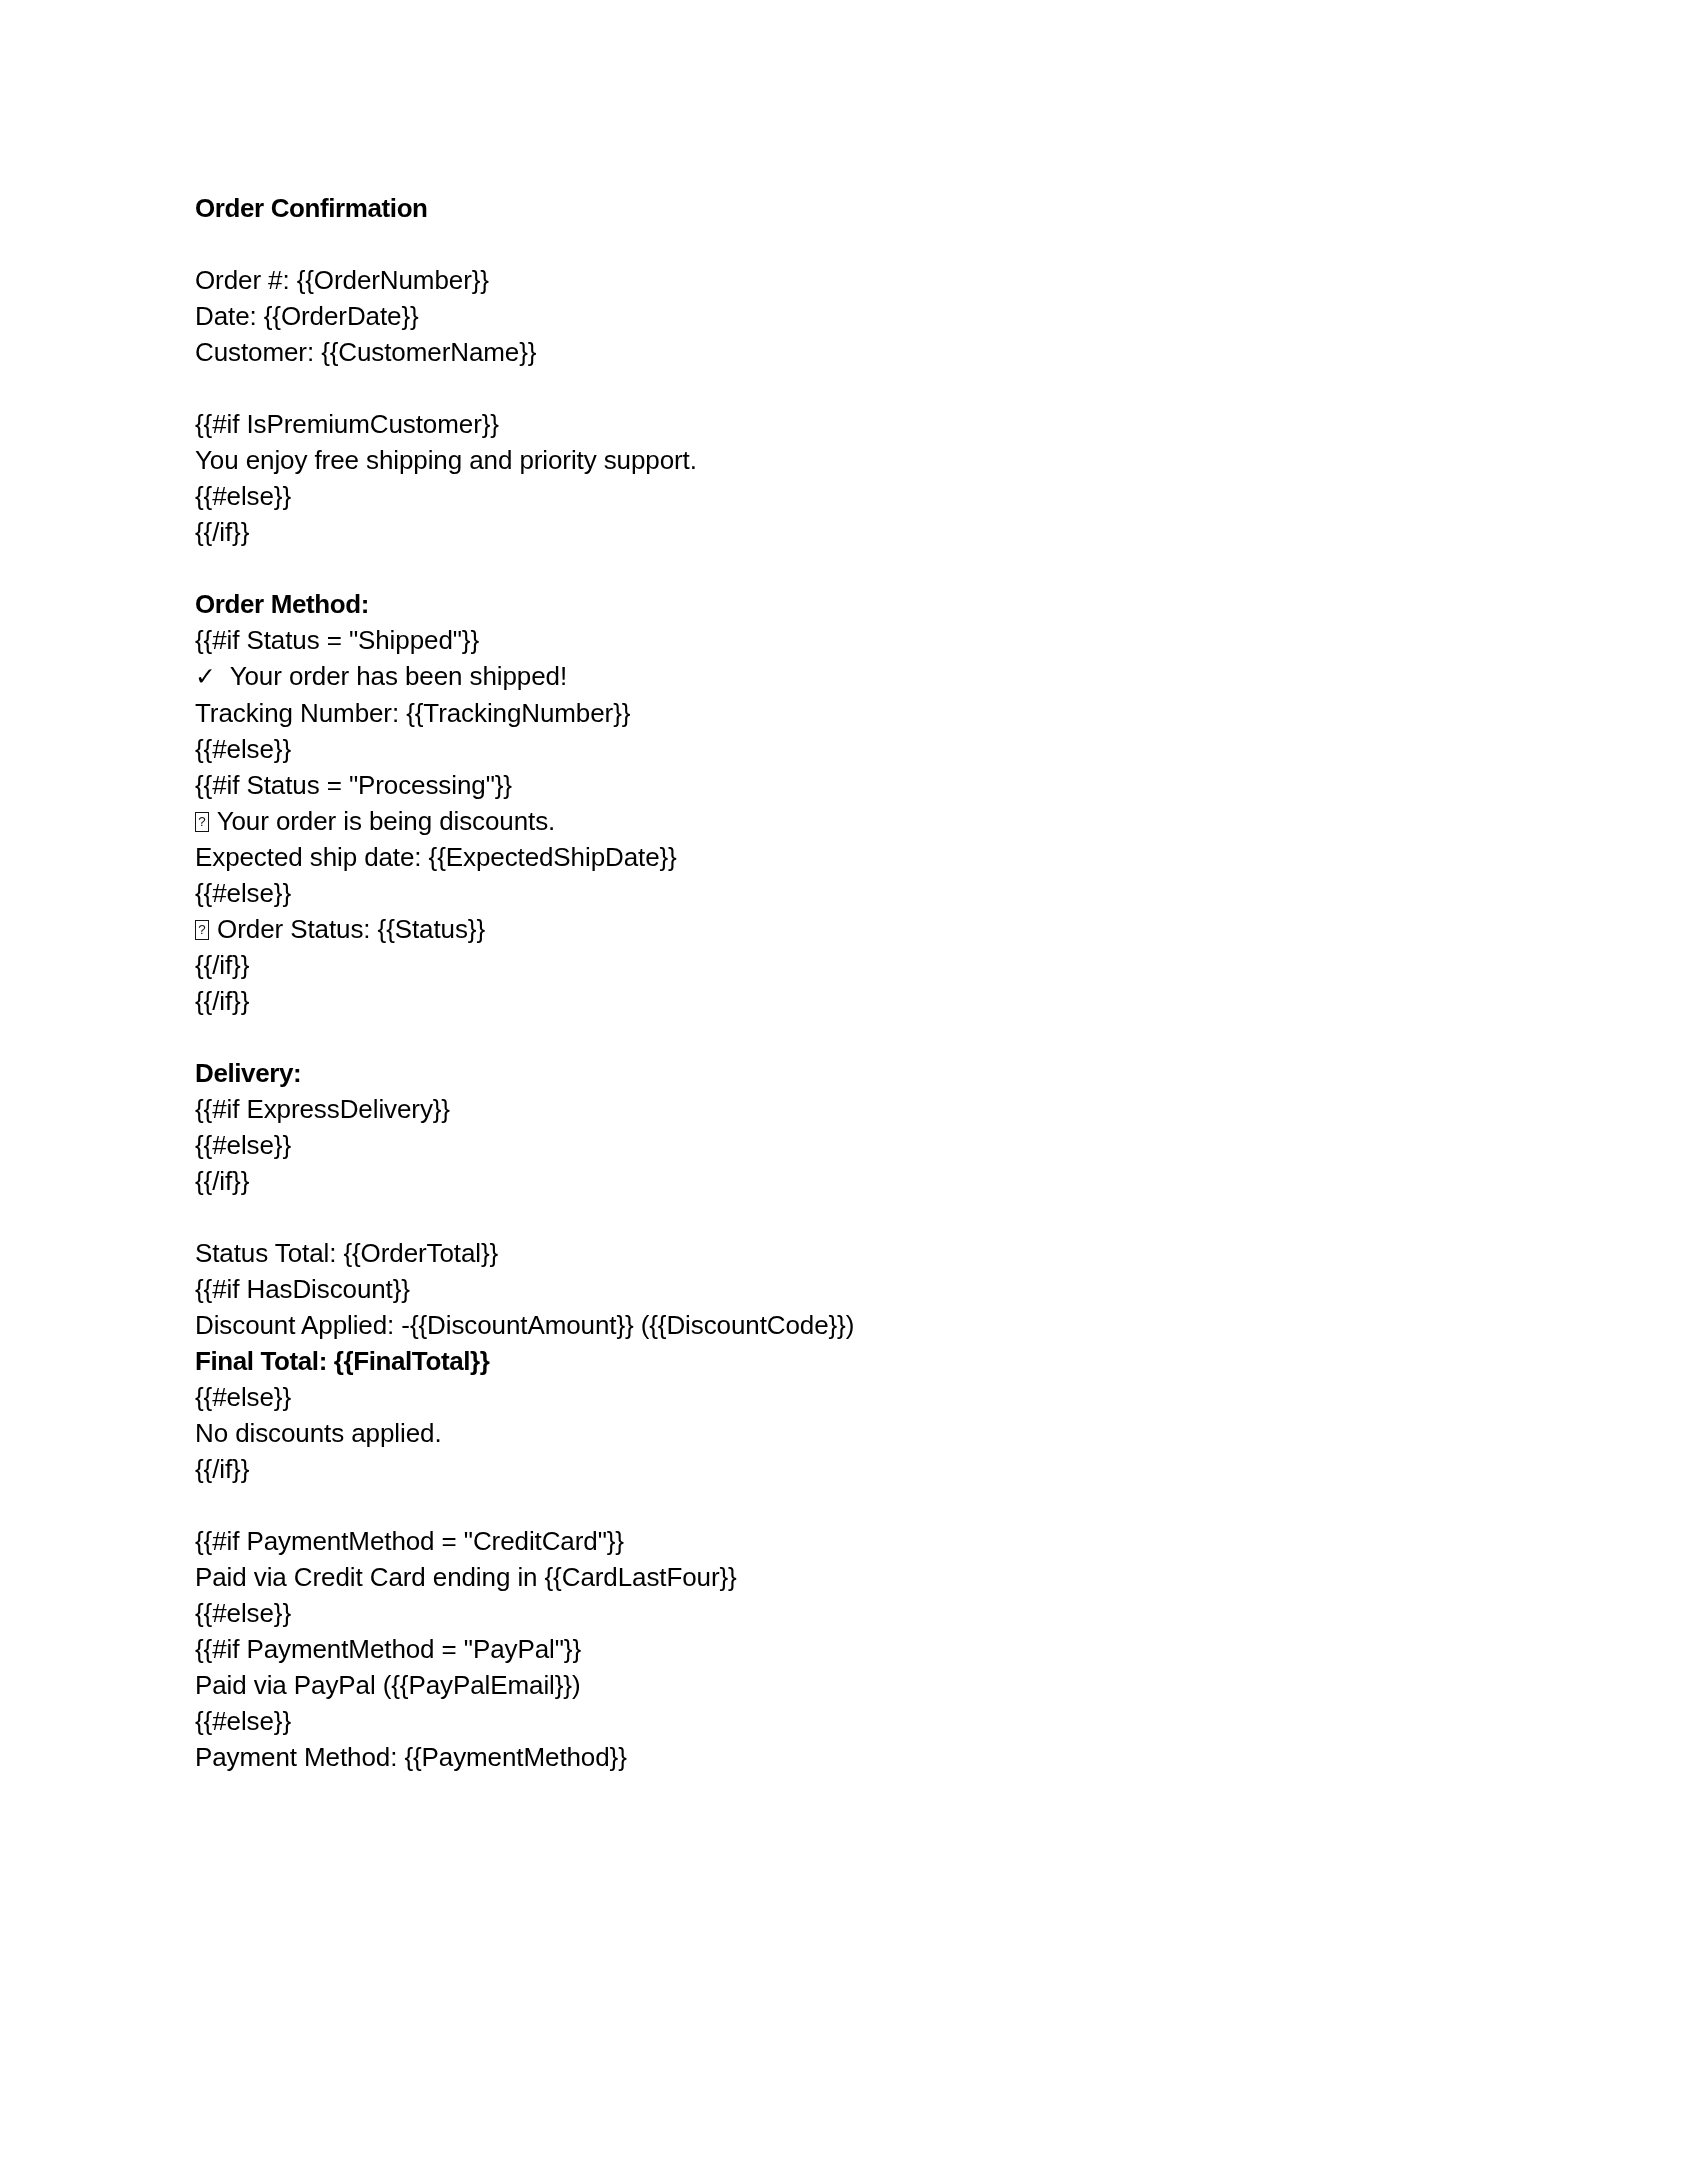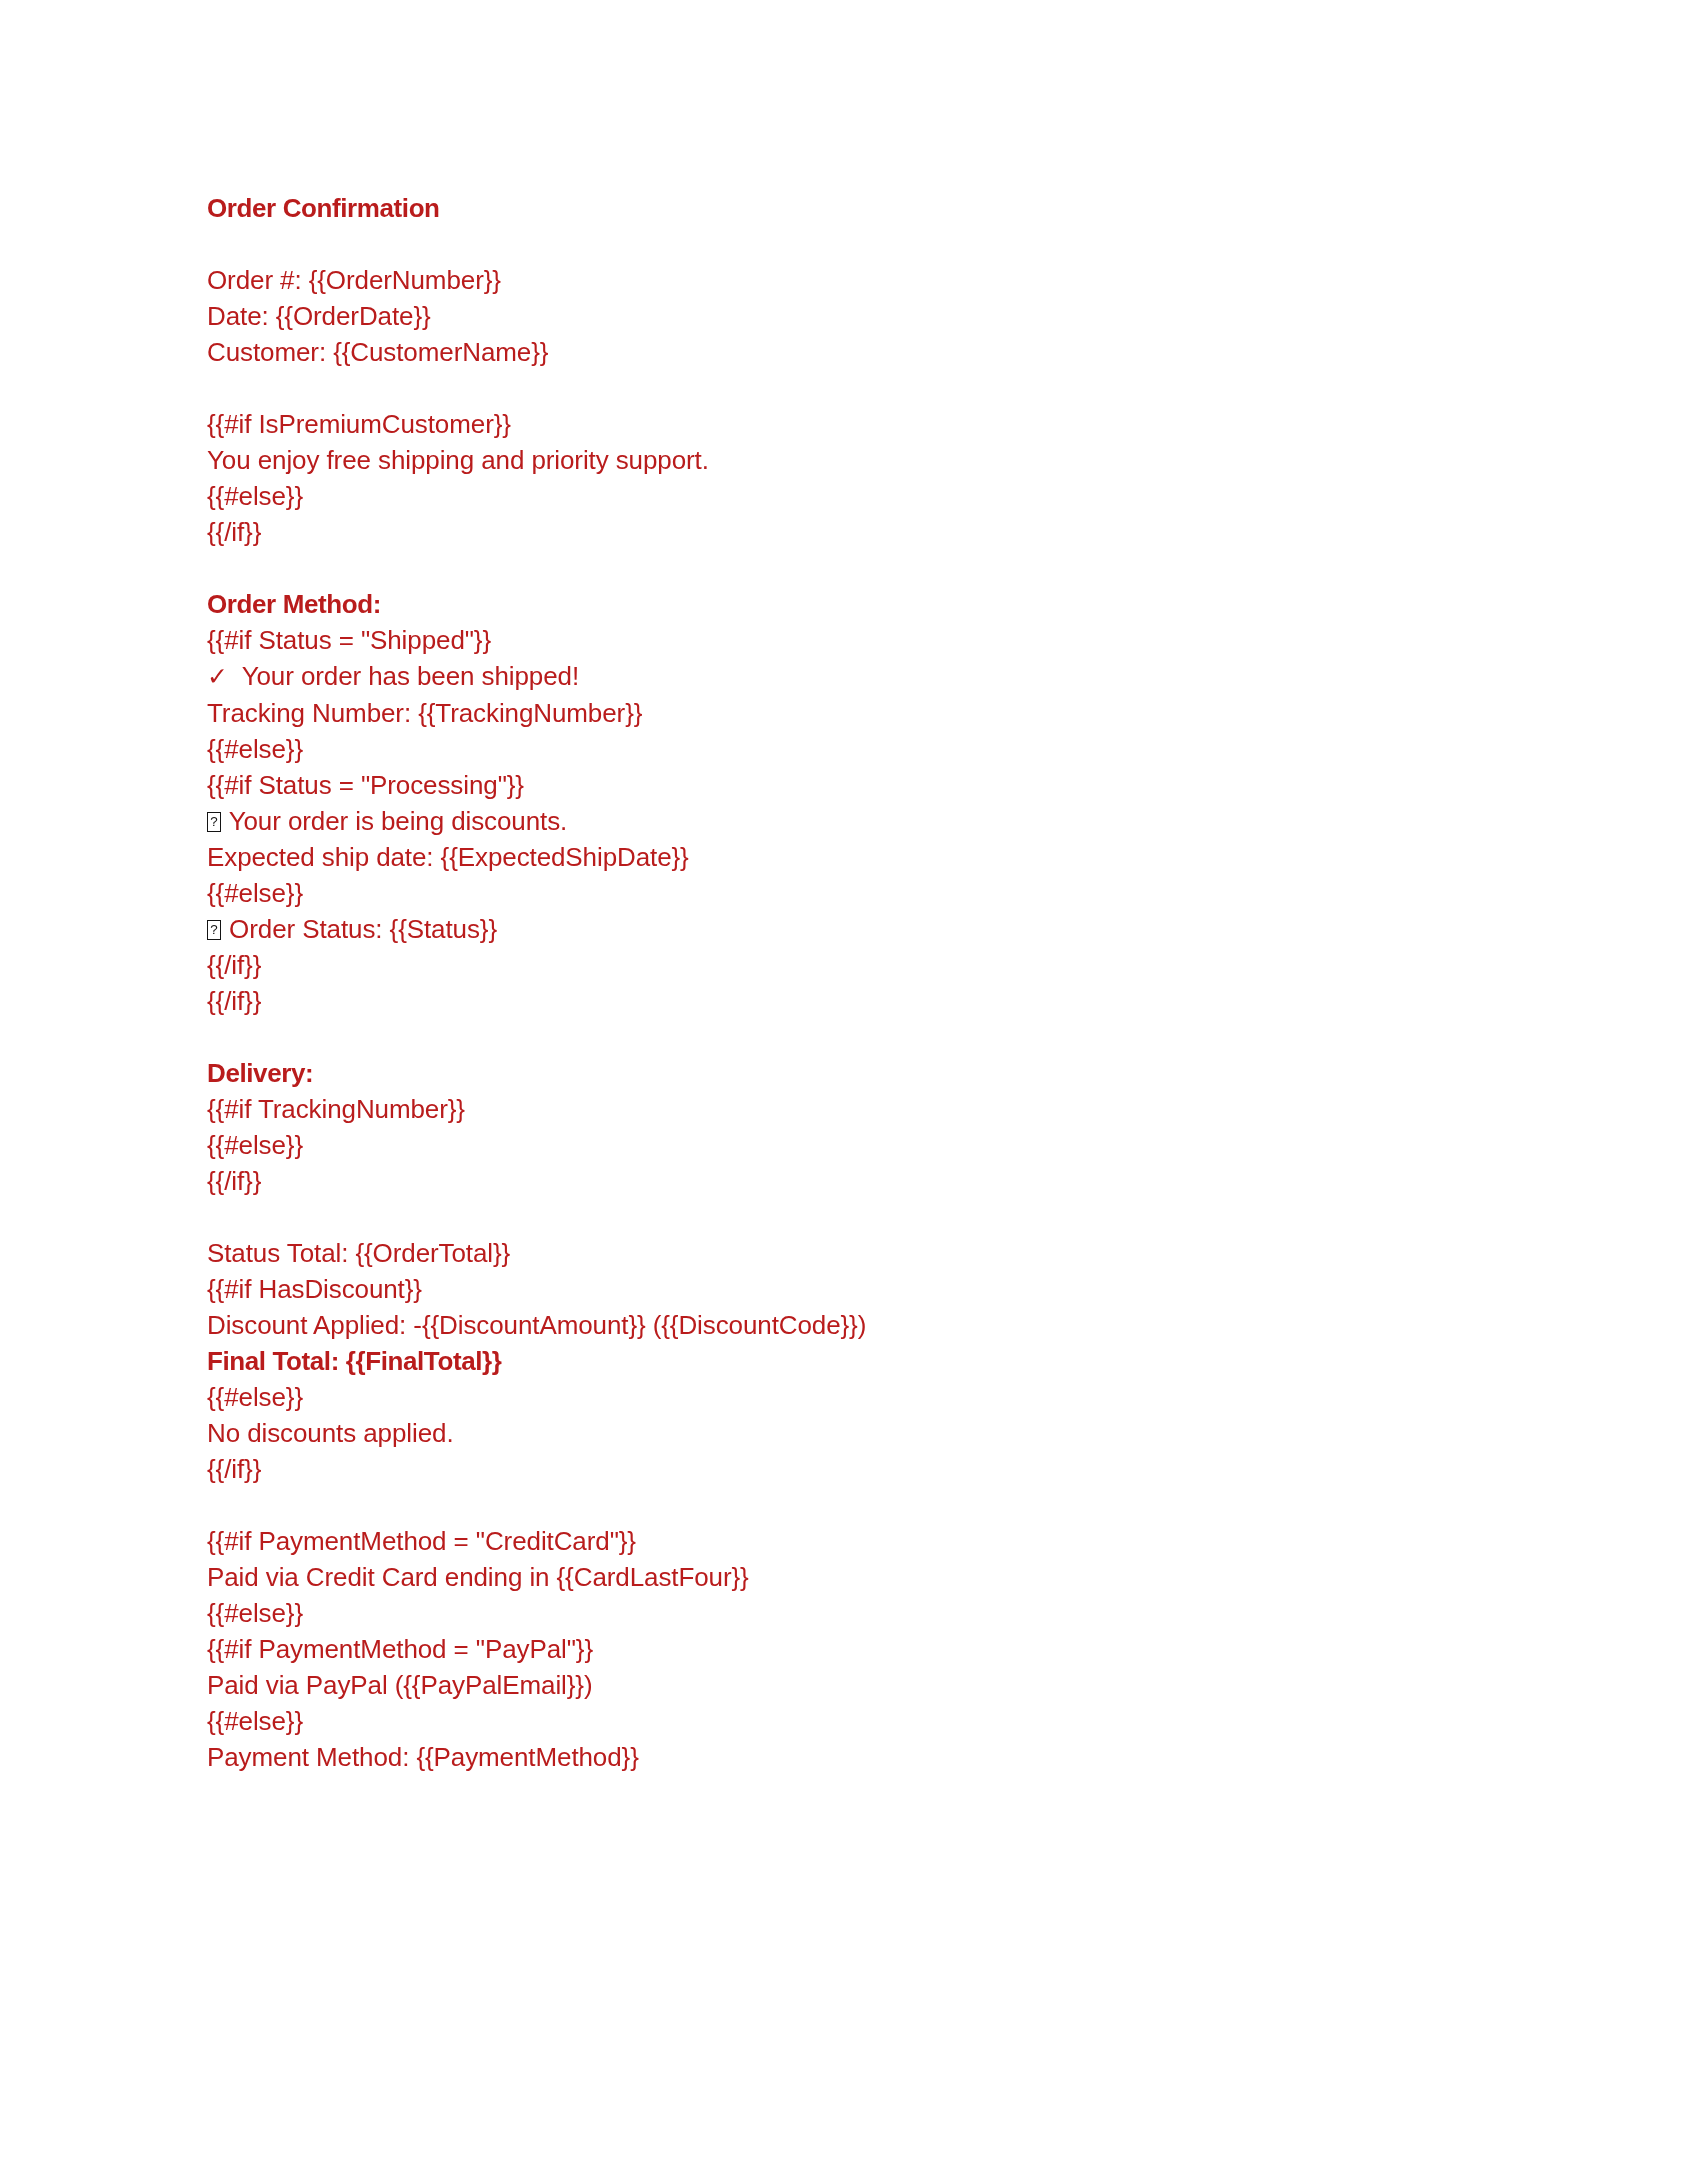--- a/index.html
+++ b/index.html
@@ -29,24 +29,23 @@
     left: 195px;
     top: 190px;
     width: 1317px;
   }
 
   
   .line {
     font-size: 26px;
     line-height: 36px;
     font-weight: 400;
-    color: #b91c1c;
+    color: #000000;
     white-space: pre;
     letter-spacing: -0.1px;
-    margin-left: 12px;
   }
 
   .line.heading {
     font-weight: 700;
     letter-spacing: -0.4px;
   }
 
   
   .spacer {
     height: 36px;
@@ -115,21 +114,21 @@
         <div class="line"><span class="tofu"></span><span> Your order is being discounts.</span></div>
         <div class="line"><span>Expected ship date: {{ExpectedShipDate}}</span></div>
         <div class="line"><span>{{#else}}</span></div>
         <div class="line"><span class="tofu"></span><span> Order Status: {{Status}}</span></div>
         <div class="line"><span>{{/if}}</span></div>
         <div class="line"><span>{{/if}}</span></div>
       </div>
       <div class="spacer"></div>
       <div>
         <div class="line heading"><span>Delivery:</span></div>
-        <div class="line"><span>{{#if TrackingNumber}}</span></div>
+        <div class="line"><span>{{#if ExpressDelivery}}</span></div>
         <div class="line"><span>{{#else}}</span></div>
         <div class="line"><span>{{/if}}</span></div>
       </div>
       <div class="spacer"></div>
       <div>
         <div class="line"><span>Status Total: {{OrderTotal}}</span></div>
         <div class="line"><span>{{#if HasDiscount}}</span></div>
         <div class="line"><span>Discount Applied: -{{DiscountAmount}} ({{DiscountCode}})</span></div>
         <div class="line heading"><span>Final Total: {{FinalTotal}}</span></div>
         <div class="line"><span>{{#else}}</span></div>

